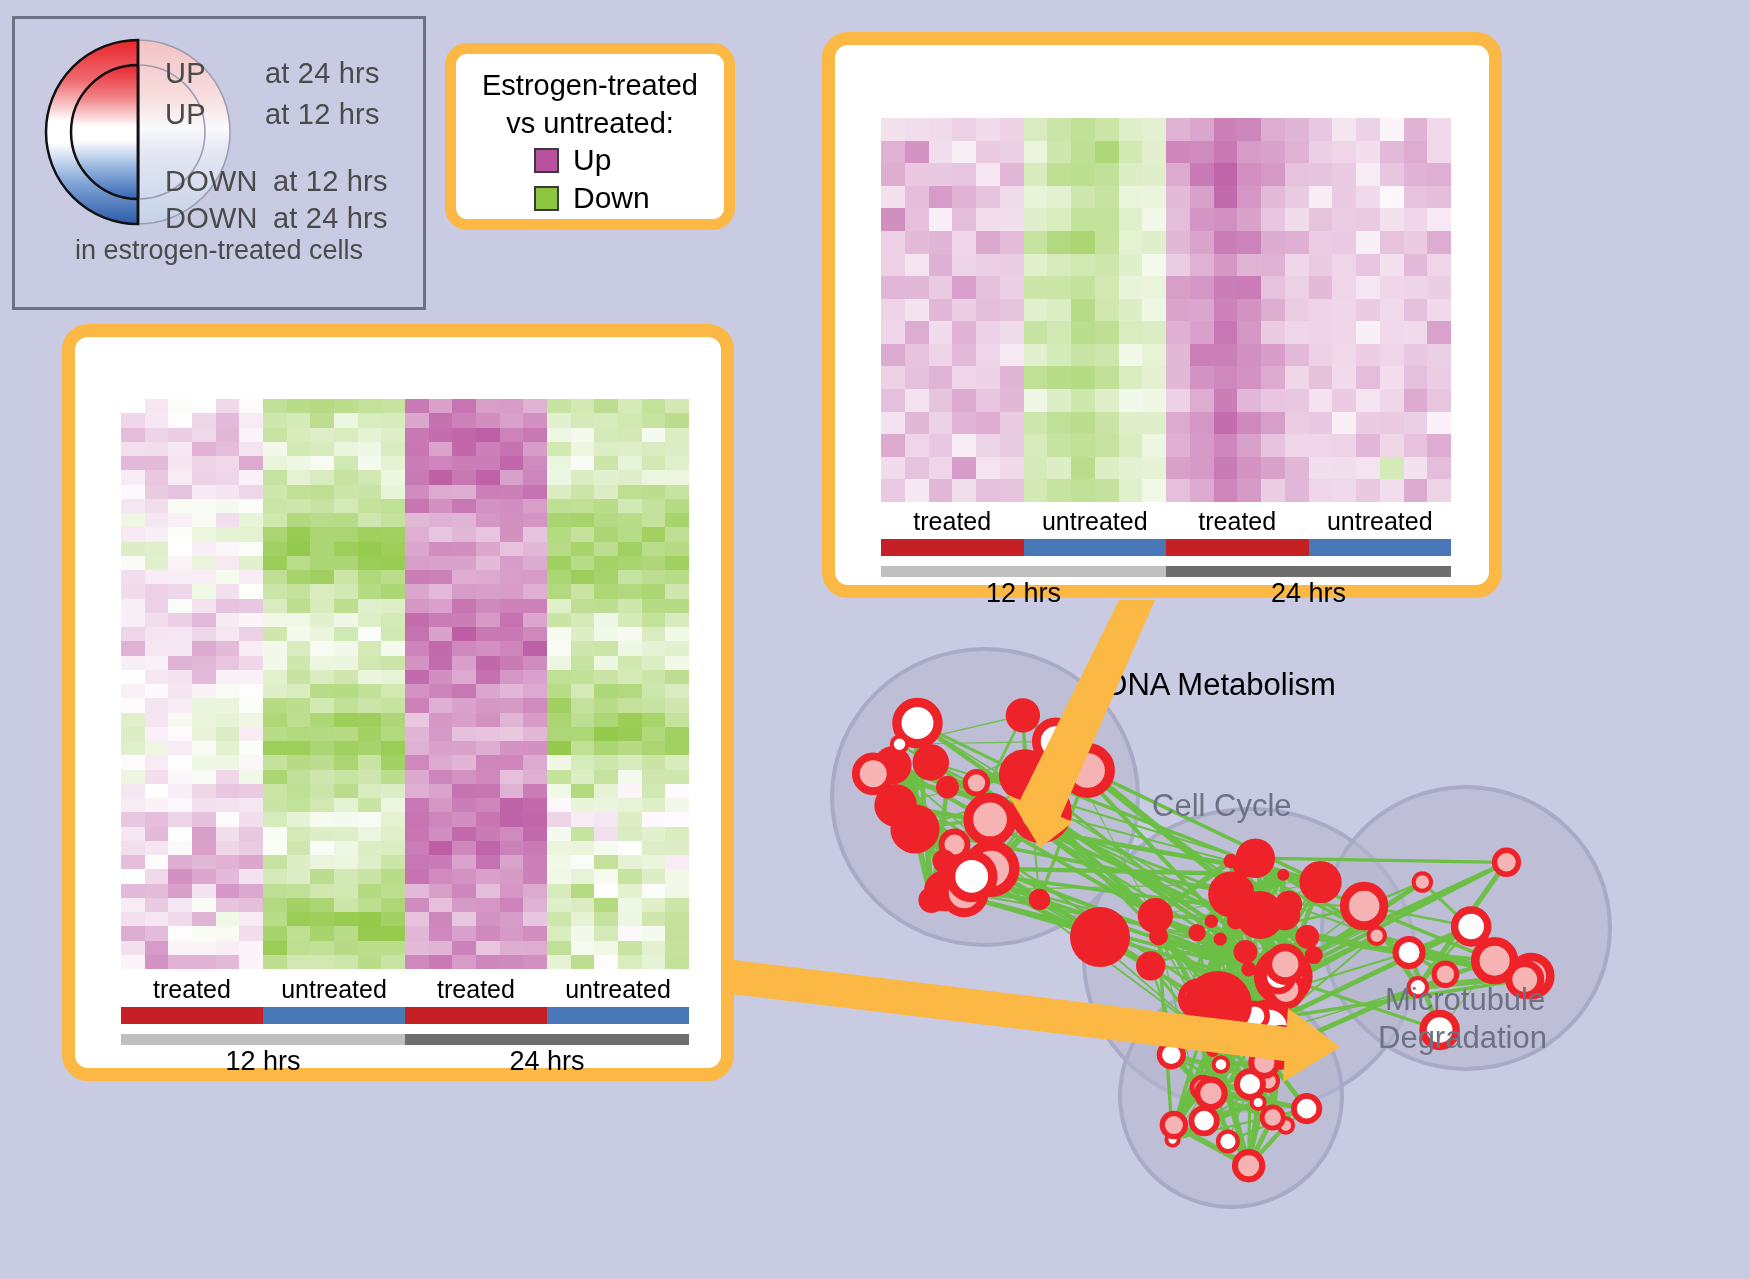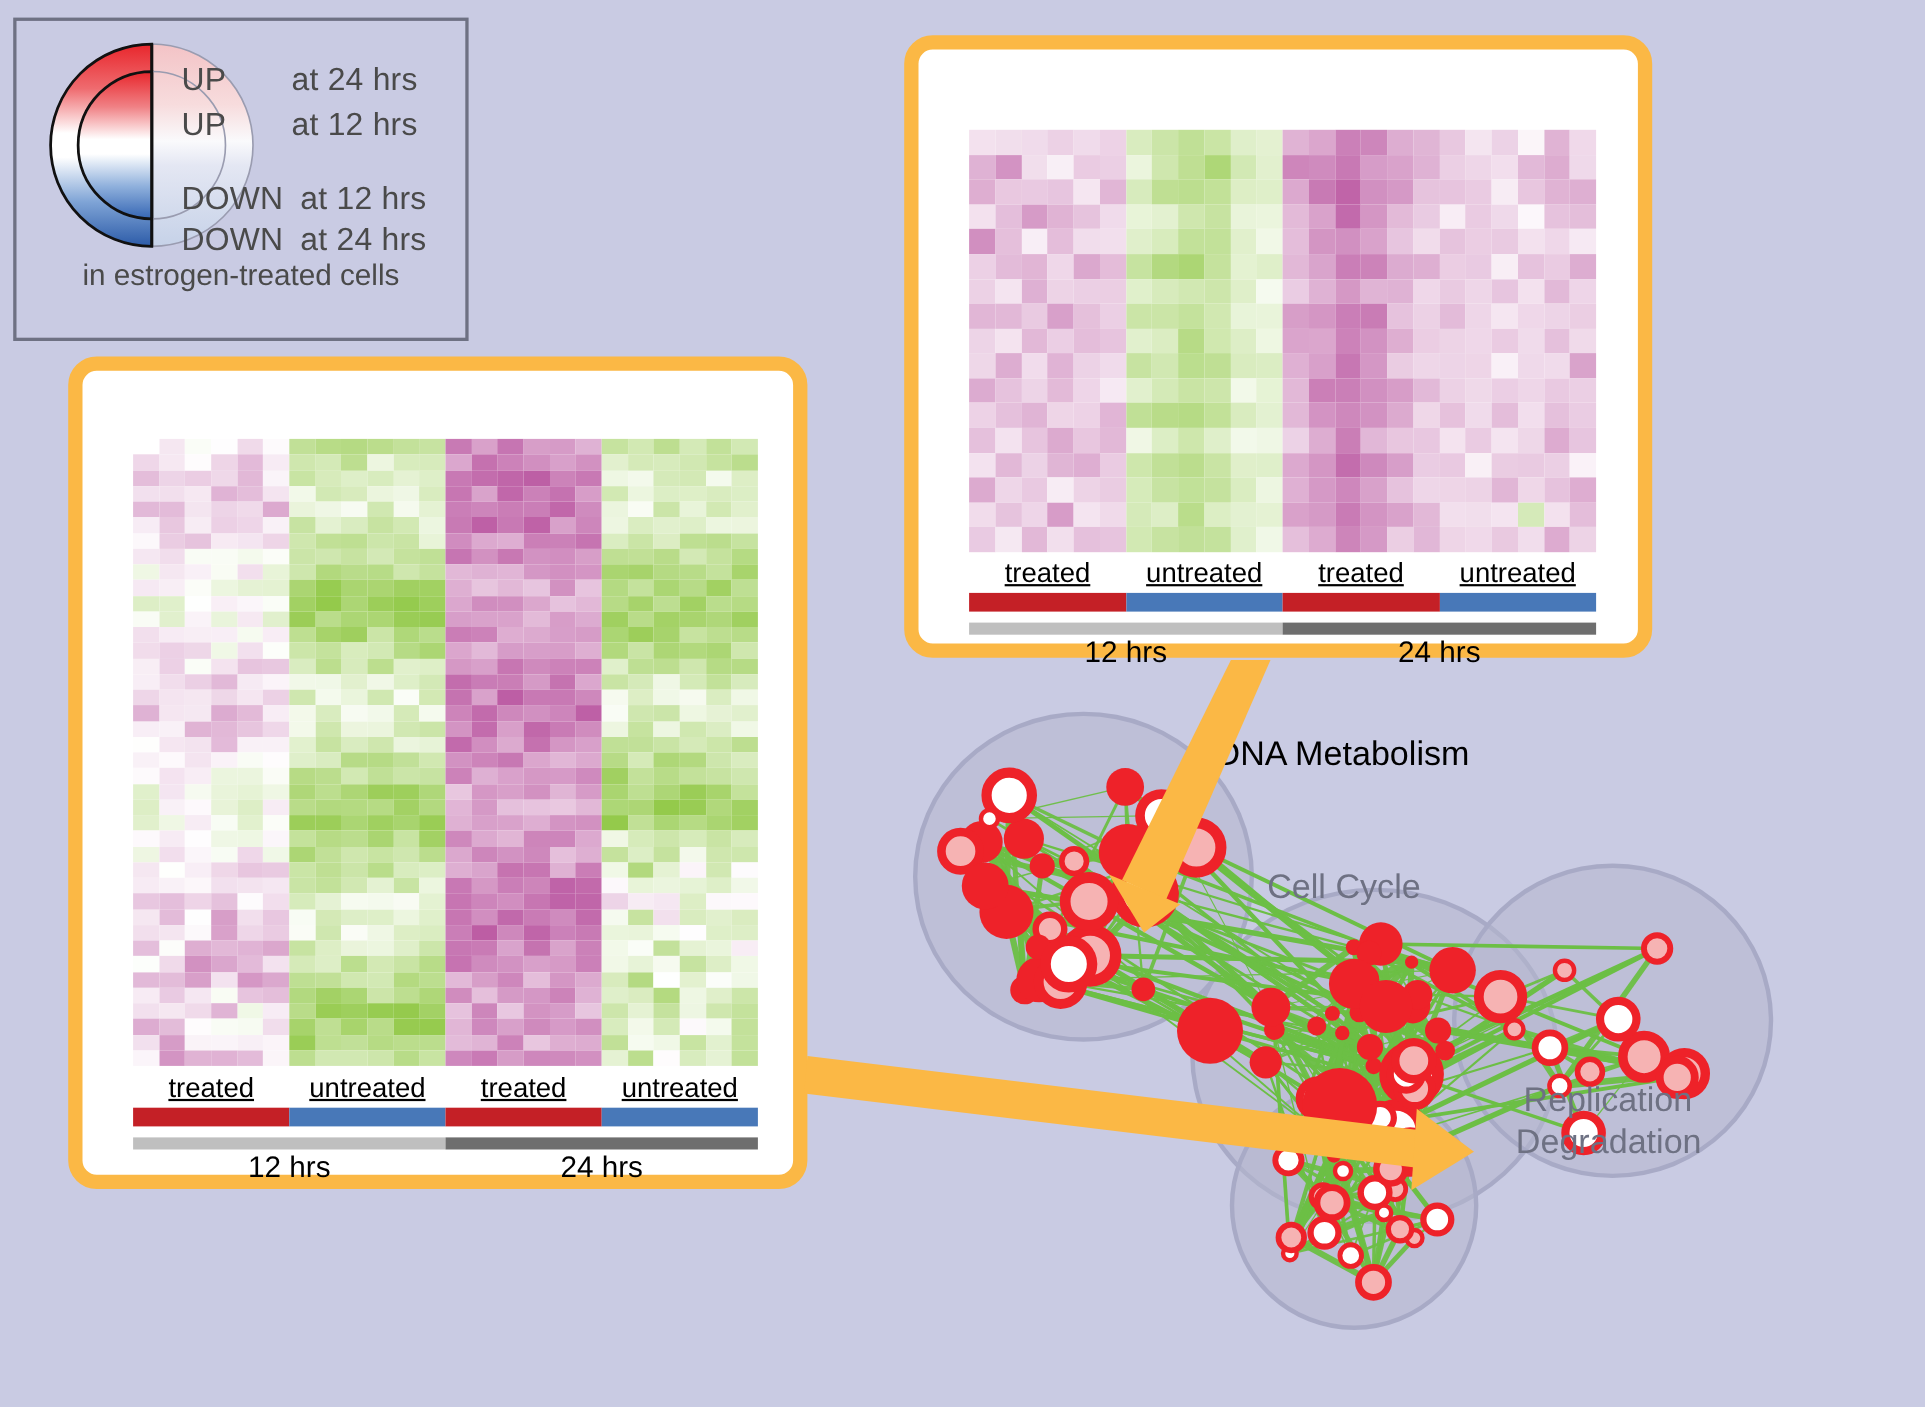--- a/index.html
+++ b/index.html
@@ -43,21 +43,21 @@
     position:absolute;background:#ffffff;border:13px solid #fbb845;border-radius:26px;
     box-sizing:border-box;
   }
   .panel-title{
     text-align:center;font-size:31px;color:#000;font-weight:normal;
     margin:0;padding-top:8px;
   }
   .hm{display:grid;}
   .hm-cell{width:100%;height:100%;}
 
-  .axis-labels{display:flex;font-size:25px;color:#000;text-align:center;text-decoration:underline;}
+  .axis-labels{display:flex;font-size:25px;color:#000;text-align:center;}
   .axis-labels > div{flex:1;}
   .bar-row{display:flex;height:17px;}
   .bar-row > div{flex:1;}
   .gray-row{display:flex;height:11px;margin-top:5px;}
   .gray-row > div{flex:1;}
   .hrs-row{display:flex;font-size:27px;color:#000;text-align:center;margin-top:3px;}
   .hrs-row > div{flex:1;}
 
   
   .net{position:absolute;left:800px;top:615px;width:950px;height:664px;}
@@ -126,20 +126,34 @@
     <div class="key-label" style="left:258px;top:146px;">at 12 hrs</div>
 
     <div class="key-label" style="left:150px;top:183px;">DOWN</div>
     <div class="key-label" style="left:258px;top:183px;">at 24 hrs</div>
 
     <div class="key-sub">
       <div>in estrogen-treated cells</div>
     </div>
   </div>
 
+  <div class="updown-box">
+    <div class="updown-title">
+      <div>Estrogen-treated</div>
+      <div>vs untreated:</div>
+    </div>
+    <div class="sw-row" style="left:78px;top:89px;">
+      <span class="sw" style="background:#b8529e;"></span>
+      <span>Up</span>
+    </div>
+    <div class="sw-row" style="left:78px;top:127px;">
+      <span class="sw" style="background:#8cc63e;"></span>
+      <span>Down</span>
+    </div>
+  </div>
 
   <div class="panel" style="left:822px;top:32px;width:680px;height:566px;">
     <div id="hm-rf" class="hm" style="position: absolute; left: 46px; top: 73px; width: 570px; height: 384px; grid-template-columns: repeat(24, 1fr); grid-template-rows: repeat(17, 1fr);">
         <div class="hm-cell" style="background:rgb(243,225,238)"></div>
         <div class="hm-cell" style="background:rgb(241,222,236)"></div>
         <div class="hm-cell" style="background:rgb(240,219,235)"></div>
         <div class="hm-cell" style="background:rgb(236,209,229)"></div>
         <div class="hm-cell" style="background:rgb(240,219,235)"></div>
         <div class="hm-cell" style="background:rgb(237,210,230)"></div>
         <div class="hm-cell" style="background:rgb(217,236,191)"></div>
@@ -1965,21 +1979,21 @@
         <circle cx="506.643016650876" cy="493.62588398103634" r="12.691130481660366" fill="#ffffff" stroke="#ee2229" stroke-width="5.711008716747165"></circle>
         <circle cx="427.9450311538631" cy="526.4401826030025" r="9.820795834064484" fill="#ffffff" stroke="#ee2229" stroke-width="4.419358125329018"></circle>
         <circle cx="410.91664274953524" cy="478.2982105944985" r="13.710305608808994" fill="#f6b3b3" stroke="#ee2229" stroke-width="6.169637523964048"></circle>
         <circle cx="300" cy="322" r="30" fill="#ee2229"></circle>
         <circle cx="418" cy="390" r="34" fill="#ee2229"></circle>
         <circle cx="460" cy="300" r="24" fill="#ee2229"></circle>
       </svg>
 
     <div class="net-label black" style="left:305px;top:52px;">DNA Metabolism</div>
     <div class="net-label gray" style="left:352px;top:172px;">Cell Cycle</div>
-    <div class="net-label gray" style="left:585px;top:366px;">Replication</div>
+    <div class="net-label gray" style="left:585px;top:366px;">Microtubule</div>
     <div class="net-label gray" style="left:578px;top:404px;">Degradation</div>
   </div>
 
   <svg class="arrow" style="left:0;top:0;width:1750px;height:1279px;pointer-events:none;">
 
     <path d="M1119 600 L1155 600 L1060 818 L1020 800 Z" fill="#fbb845"></path>
     <path d="M1008 795 L1073 822 L1040 848 Z" fill="#fbb845"></path>
 
     <path d="M734 960 L1295 1028 L1292 1062 L731 994 Z" fill="#fbb845"></path>
     <path d="M1288 1008 L1340 1047 L1283 1082 Z" fill="#fbb845"></path>

